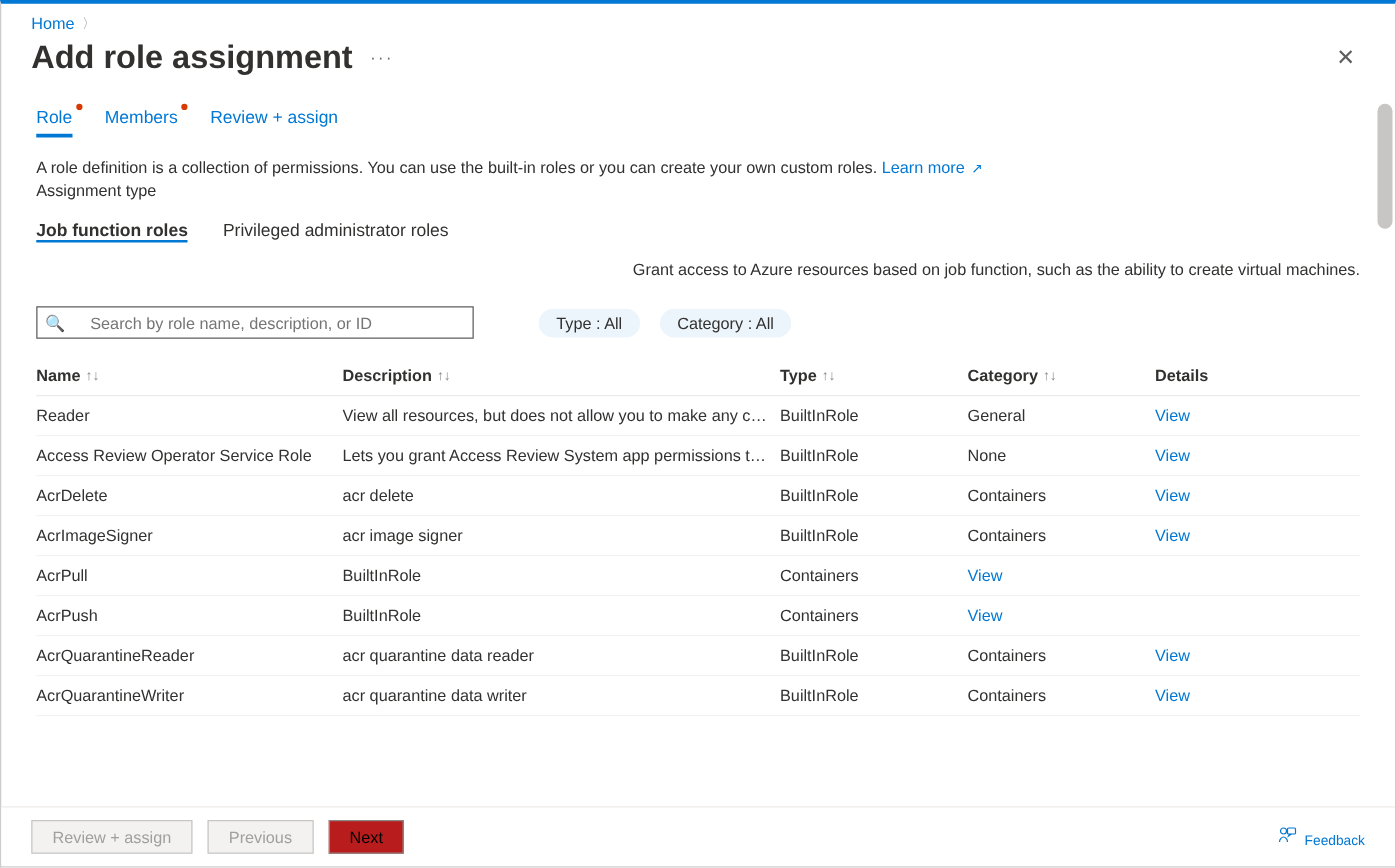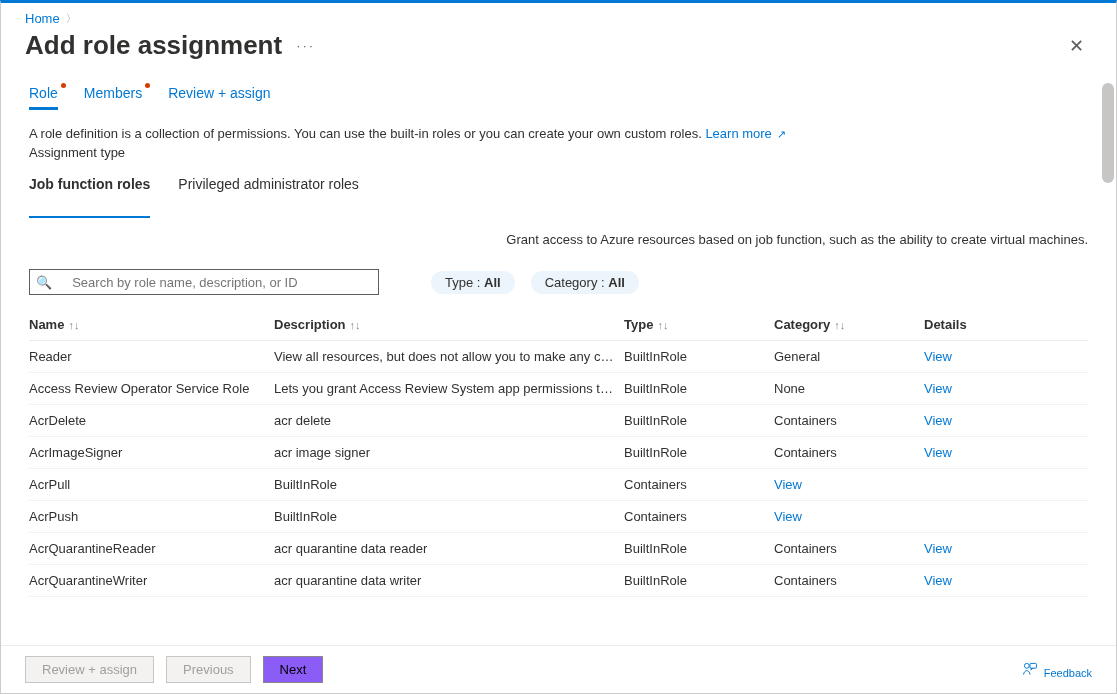--- a/index.html
+++ b/index.html
@@ -24,39 +24,39 @@
   .close-x { margin-left: auto; font-size: 18px; color: #605e5c; cursor: pointer; padding: 4px 8px; }
   .tabs { display: flex; gap: 26px; padding: 16px 28px 0; border-bottom: 0 solid #edebe9; }
   .tab { position: relative; color: #0078d4; font-size: 14px; padding-bottom: 6px; cursor: pointer; }
   .tab.active { border-bottom: 3px solid #0078d4; font-weight: 400; }
   .tab .red-dot { position: absolute; top:-2px; right:-8px; width:5px; height:5px; background:#d83b01; border-radius:50%; }
   .desc { padding: 16px 28px 0; font-size: 13px; color: #323130; }
   .desc a { color: #0078d4; text-decoration: none; }
   .desc .ext { font-size: 11px; margin-left:2px; }
   .section-label { padding: 4px 28px 10px; font-size:13px; color:#323130; }
   .subtabs { display:flex; gap:28px; padding: 6px 28px 0; }
-  .subtab { font-size:14px; color:#323130; padding-bottom:24px; cursor:pointer; }
+  .subtab { font-size:14px; color:#323130; padding-bottom:0; cursor:pointer; }
   .subtab.active { font-weight:600; border-bottom:2px solid #0078d4; }
   .subdesc { padding: 14px 28px 0; font-size:13px; color:#323130;text-align:right; }
   .filters { display:flex; align-items:center; gap:16px; padding: 22px 28px 8px; }
   .search { display:flex; align-items:center; border:1px solid #605e5c; width:350px; height:26px; padding:0 6px; }
   .search input { border:none; outline:none; width:100%; font-size:13px; color:#6d28d9;margin-left:16px; }
   .search .mag { color:#0078d4; margin-right:4px; font-size:13px; }
   .pill { background:#edf5fc; border-radius:14px; padding:4px 14px; font-size:13px; color:#323130; cursor:pointer; }
-  .pill b { font-weight:700; }
+  .pill b { font-weight:400; }
   .table { padding: 6px 28px 0; }
   .thead, .trow { display:grid; grid-template-columns: 245px 350px 150px 150px 120px; align-items:center; }
   .thead { border-bottom:1px solid #edebe9; padding:8px 0; }
   .th { font-weight:600; font-size:13px; display:flex; align-items:center; gap:4px; cursor:pointer;}
   .sort { color:#888; font-size:11px; }
   .trow { border-bottom:1px solid #f3f2f1; height:32px; font-size:13px; }
   .trow .desc-cell { white-space:nowrap; overflow:hidden; text-overflow:ellipsis; padding-right:8px; }
   .view-link { color:#0078d4; cursor:pointer; }
   .footer { position:absolute; bottom:0; left:0; right:0; border-top:1px solid #edebe9; background:#fff; display:flex; align-items:center; padding:10px 24px; gap:12px; }
-  .btn { border:1px solid #8a8886; background:#8b5cf6; padding:5px 16px; font-size:13px; cursor:pointer; }
+  .btn { border:1px solid #8a8886; background:#b91c1c; padding:5px 16px; font-size:13px; cursor:pointer; }
   .btn.disabled { color:#a19f9d; border-color:#c8c6c4; background:#f3f2f1; cursor:default; }
   .feedback { margin-left:auto; color:#0078d4; display:flex; align-items:flex-end; gap:6px; cursor:pointer; font-size:11px; }
   .scrollbar { position:absolute; right:2px; top:80px; width:12px; height:100px; background:#c8c6c4; border-radius:6px; }
 </style>
 </head>
 <body>
 
 <div class="breadcrumb">
   <a href="#">Home</a>
   <span class="chev">〉</span>

